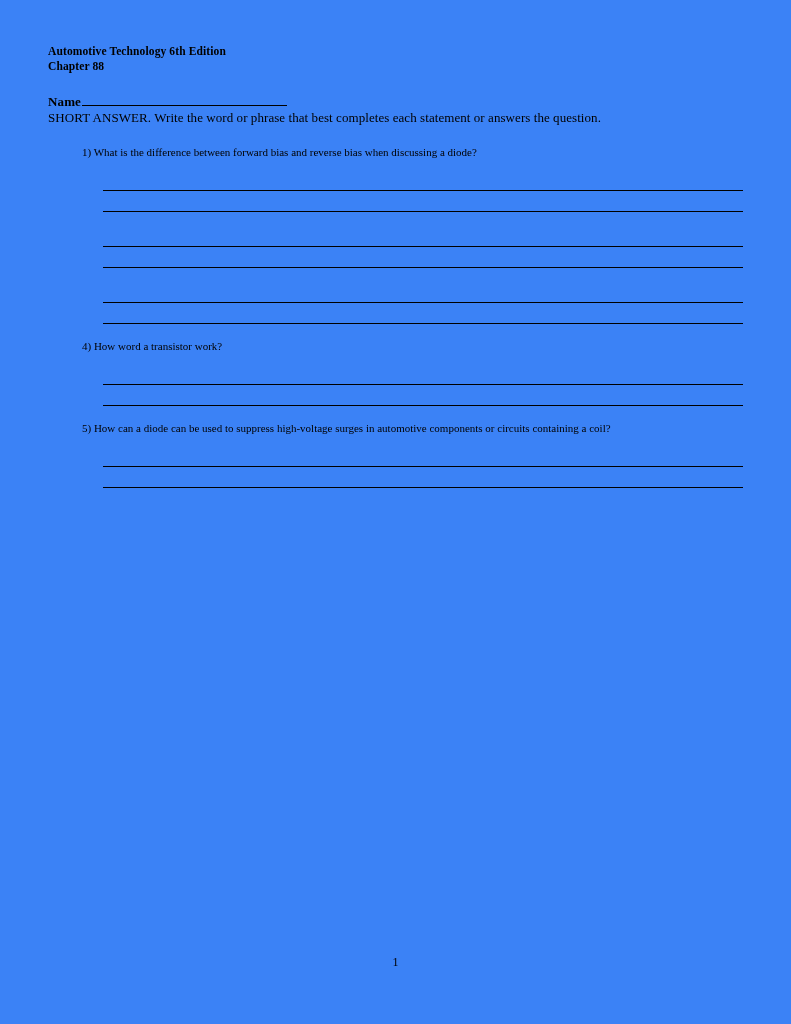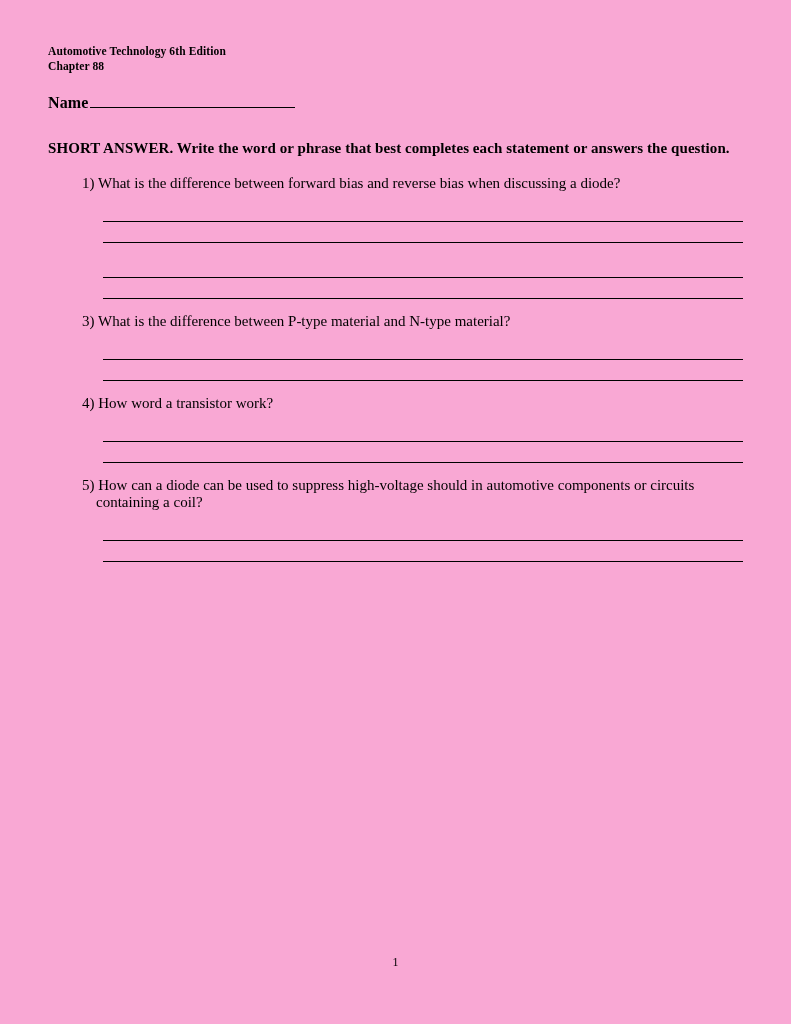--- a/index.html
+++ b/index.html
@@ -7,70 +7,69 @@
     padding: 0;
     background: #7a7a7a;
   }
   body {
     font-family: "Liberation Serif", serif;
   }
   .page {
     position: relative;
     width: 791px;
     height: 1024px;
-    background: #f9a8d4;
+    background: #3b82f6;
     margin: 0 auto;
     box-sizing: border-box;
     overflow: hidden;
   }
   .content {
     position: absolute;
     left: 48px;
     top: 44px;
     width: 695px;
   }
   .hdr-line {
     font-size: 11.5px;
     font-weight: bold;
     line-height: 15px;
     letter-spacing: 0.01em;
     color: #000;
   }
   .name-row {
     margin-top: 20px;
-    font-size: 16px;
+    font-size: 13px;
     font-weight: bold;
     letter-spacing: 0.01em;
     white-space: nowrap;
   }
   .name-rule {
     display: inline-block;
     width: 205px;
     border-bottom: 1px solid #000;
     height: 10px;
     margin-left: 1px;
     vertical-align: baseline;
   }
   .instruction {
-    margin-top: 28px;
-    font-size: 15px;
-    font-weight: bold;
+    font-size: 13px;
+    font-weight: normal;
     letter-spacing: 0.005em;
     color: #000;
   }
   .qlist {
     margin-top: 18px;
     padding: 0;
   }
   .qitem {
     position: relative;
     margin-bottom: 14px;
   }
   .qtext {
-    font-size: 15px;
+    font-size: 11px;
     line-height: 17px;
     color: #000;
     padding-left: 48px;
     padding-right: 1px;
     text-indent: -14px;
   }
   .qnum {
     display: inline;
   }
   .answer-lines {
@@ -126,45 +125,41 @@
       </div>
 
       <div class="qitem">
         <div class="answer-lines">
           <div class="aline"></div>
           <div class="aline"></div>
         </div>
       </div>
 
       <div class="qitem">
-        <div class="qtext">
-          <span class="qnum">3)</span>
-          <span>What is the difference between P-type material and N-type material?</span>
-        </div>
         <div class="answer-lines">
           <div class="aline"></div>
           <div class="aline"></div>
         </div>
       </div>
 
       <div class="qitem">
         <div class="qtext">
           <span class="qnum">4)</span>
           <span>How word a transistor work?</span>
         </div>
         <div class="answer-lines">
           <div class="aline"></div>
           <div class="aline"></div>
         </div>
       </div>
 
       <div class="qitem">
         <div class="qtext">
           <span class="qnum">5)</span>
-          <span>How can a diode can be used to suppress high-voltage should in automotive components or circuits containing a coil?</span>
+          <span>How can a diode can be used to suppress high-voltage surges in automotive components or circuits containing a coil?</span>
         </div>
         <div class="answer-lines">
           <div class="aline"></div>
           <div class="aline"></div>
         </div>
       </div>
 
     </div>
   </div>
 

